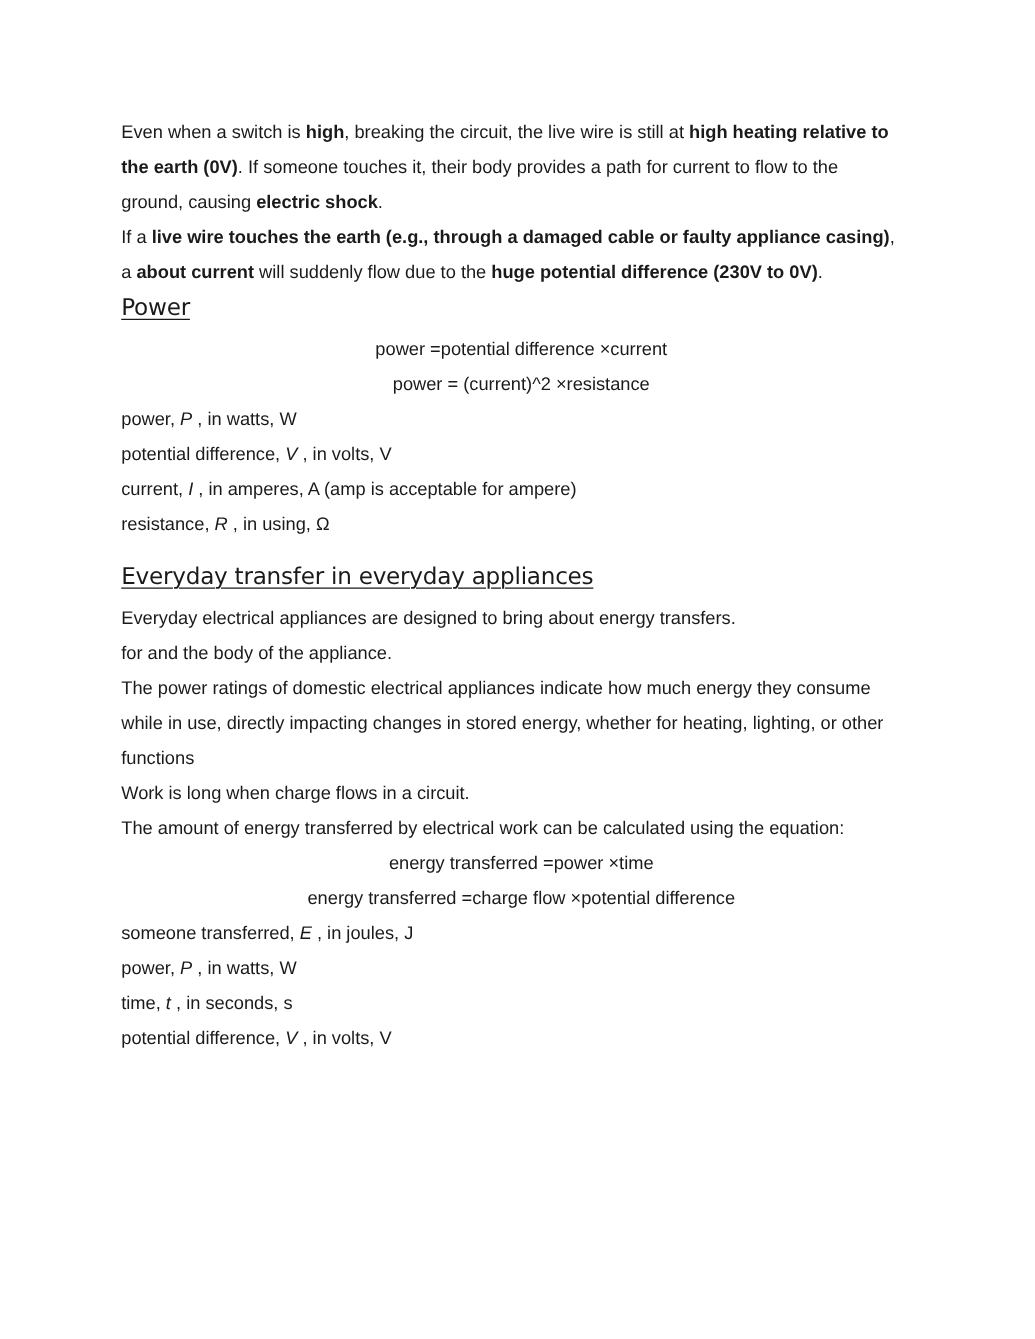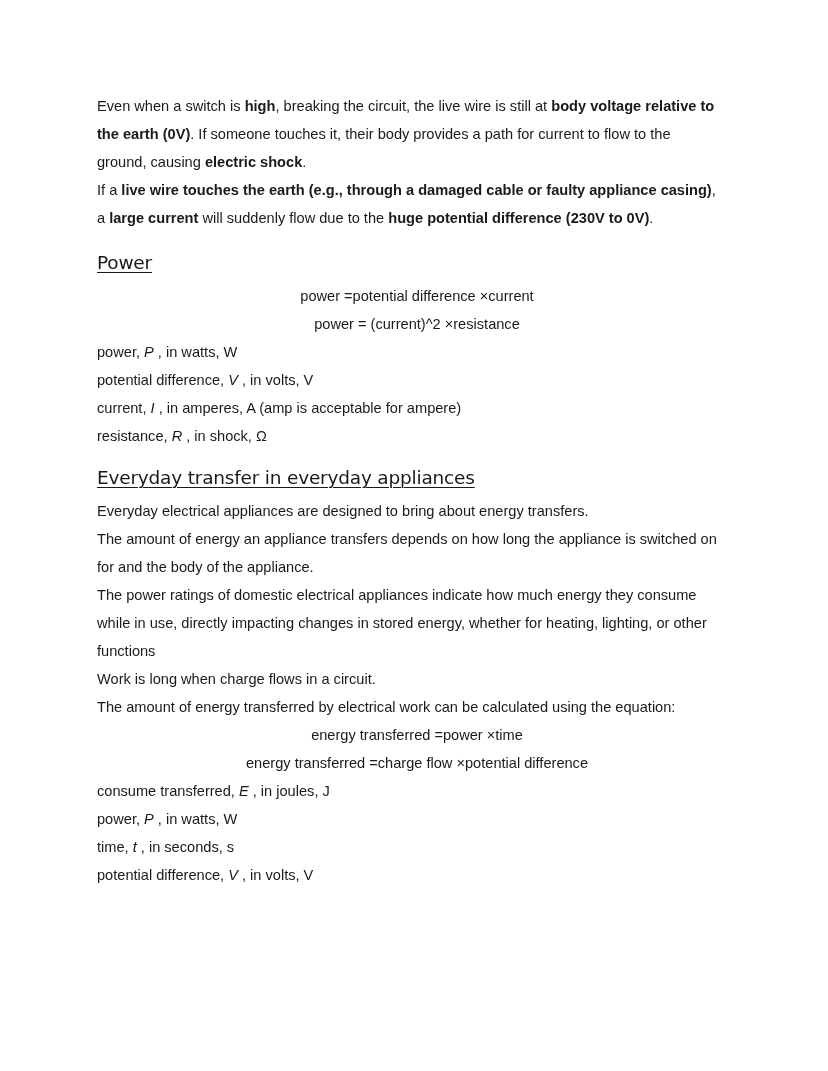--- a/index.html
+++ b/index.html
@@ -33,84 +33,82 @@
       font-family: "DejaVu Sans", sans-serif;
       font-size: 18.5px;
       text-decoration: underline;
       text-underline-offset: 3px;
       text-decoration-thickness: 1px;
       color: #1a1a1a;
       height: 34px;
       line-height: 30px;
       white-space: nowrap;
       letter-spacing: -0.2px;
-      margin-top: 16px;
     }
     .eq {
       text-align: center;
     }
   </style>
 </head>
 <body>
 
 <div class="page">
 
   <div>
     <div class="line">
-      <span>Even when a switch is </span><b>high</b><span>, breaking the circuit, the live wire is still at </span><b>body voltage relative to</b>
+      <span>Even when a switch is </span><b>high</b><span>, breaking the circuit, the live wire is still at </span><b>high heating relative to</b>
     </div>
     <div class="line">
       <b>the earth (0V)</b><span>. If someone touches it, their body provides a path for current to flow to the</span>
     </div>
     <div class="line">
       <span>ground, causing </span><b>electric shock</b><span>.</span>
     </div>
     <div class="line">
       <span>If a </span><b>live wire touches the earth (e.g., through a damaged cable or faulty appliance casing)</b><span>,</span>
     </div>
     <div class="line">
-      <span>a </span><b>large current</b><span> will suddenly flow due to the </span><b>huge potential difference (230V to 0V)</b><span>.</span>
+      <span>a </span><b>about current</b><span> will suddenly flow due to the </span><b>huge potential difference (230V to 0V)</b><span>.</span>
     </div>
   </div>
 
   <div class="heading">Power</div>
   <div class="line eq" style="padding-left:0px;">power =potential difference ×current</div>
   <div class="line eq">power =  (current)^2 ×resistance</div>
 
   <div class="line">
     <span>power, </span><i>P</i><span> , in watts, W</span>
   </div>
   <div class="line">
     <span>potential difference, </span><i>V</i><span> , in volts, V</span>
   </div>
   <div class="line">
     <span>current, </span><i>I</i><span> , in amperes, A (amp is acceptable for ampere)</span>
   </div>
   <div class="line">
-    <span>resistance, </span><i>R</i><span> , in shock, Ω</span>
+    <span>resistance, </span><i>R</i><span> , in using, Ω</span>
   </div>
 
   <div class="heading" style="margin-top:13px;">Everyday transfer in everyday appliances</div>
 
   <div>
     <div class="line">Everyday electrical appliances are designed to bring about energy transfers.</div>
-    <div class="line">The amount of energy an appliance transfers depends on how long the appliance is switched on</div>
     <div class="line">for and the body of the appliance.</div>
     <div class="line">The power ratings of domestic electrical appliances indicate how much energy they consume</div>
     <div class="line">while in use, directly impacting changes in stored energy, whether for heating, lighting, or other</div>
     <div class="line">functions</div>
     <div class="line">Work is long when charge flows in a circuit.</div>
     <div class="line">The amount of energy transferred by electrical work can be calculated using the equation:</div>
   </div>
 
   <div class="line eq">energy transferred =power ×time</div>
   <div class="line eq">energy transferred =charge flow ×potential difference</div>
 
   <div class="line">
-    <span>consume transferred, </span><i>E</i><span> , in joules, J</span>
+    <span>someone transferred, </span><i>E</i><span> , in joules, J</span>
   </div>
   <div class="line">
     <span>power, </span><i>P</i><span> , in watts, W</span>
   </div>
   <div class="line">
     <span>time, </span><i>t</i><span> , in seconds, s</span>
   </div>
   <div class="line">
     <span>potential difference, </span><i>V</i><span> , in volts, V</span>
   </div>

